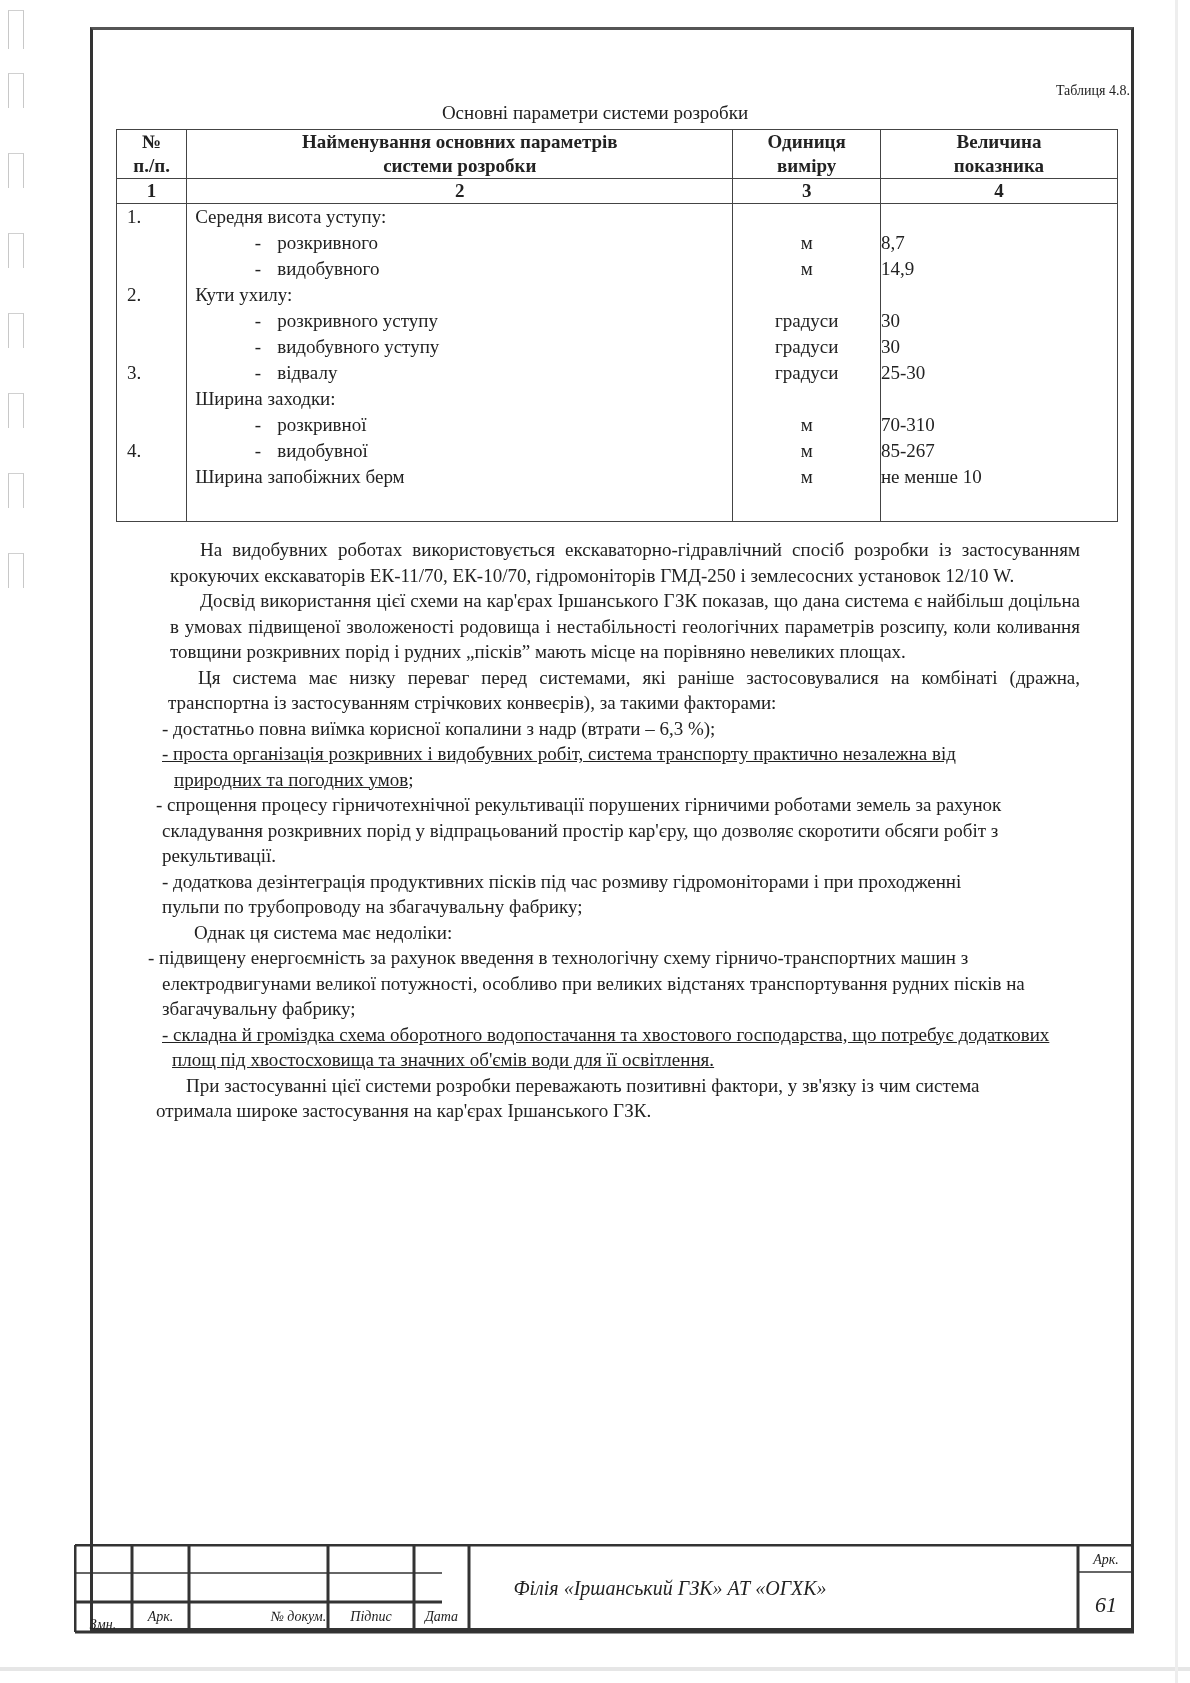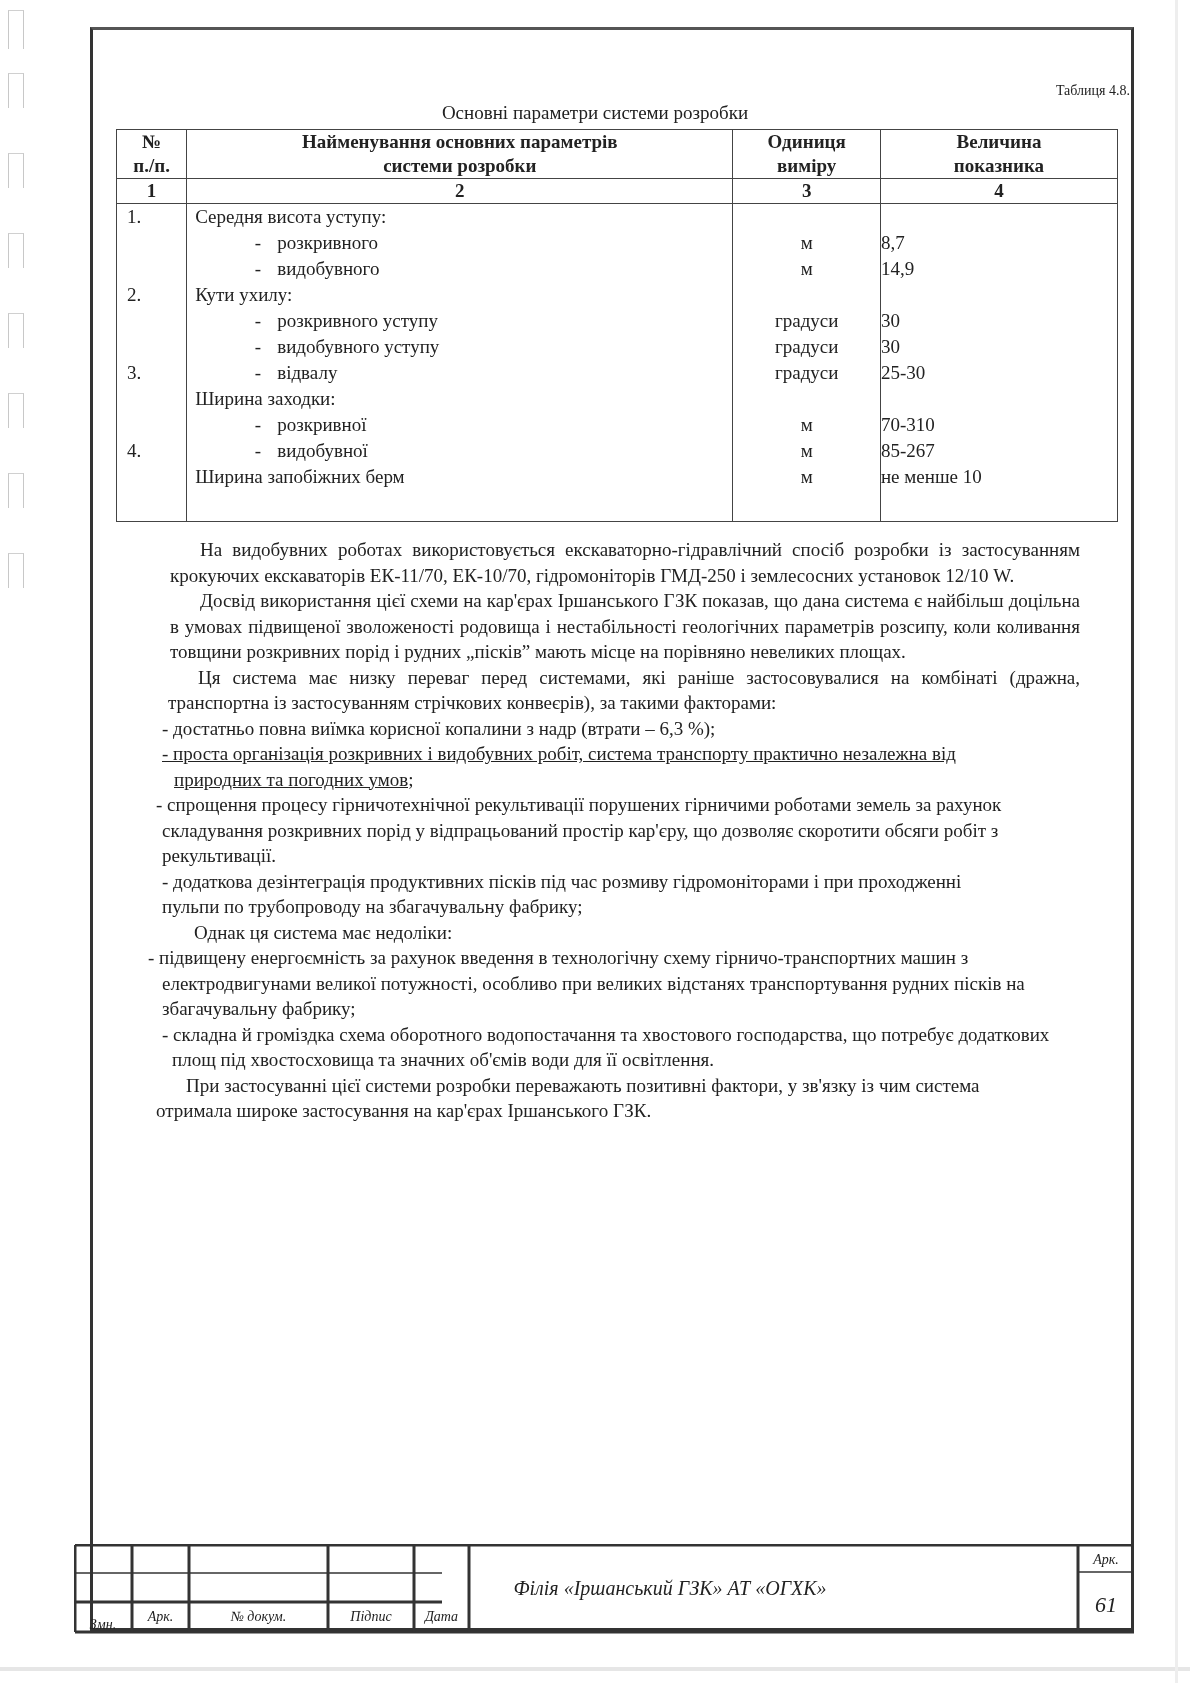--- a/index.html
+++ b/index.html
@@ -138,21 +138,21 @@
 <div class="text" style="top:537px;">
   <p class="p indent justify">На видобувних роботах використовується екскаваторно-гідравлічний спосіб розробки із застосуванням крокуючих екскаваторів ЕК-11/70, ЕК-10/70, гідромоніторів ГМД-250 і землесосних установок 12/10 W.</p>
   <p class="p indent justify">Досвід використання цієї  схеми на кар'єрах Іршанського ГЗК показав, що дана система є найбільш доцільна в умовах підвищеної зволоженості родовища і нестабільності геологічних параметрів розсипу, коли коливання товщини розкривних порід і рудних „пісків” мають місце на порівняно невеликих площах.</p>
   <p class="p indent justify" style="margin-left:-2px;">Ця система має низку переваг перед системами, які раніше застосовувалися на комбінаті (дражна, транспортна із застосуванням стрічкових конвеєрів), за такими факторами:</p>
   <p class="p" style="margin-left:-8px;">-  достатньо повна виїмка корисної копалини з надр (втрати – 6,3 %);</p>
   <p class="p" style="margin-left:-8px;padding-left:12px;text-indent:-12px;width:840px;text-decoration:underline;">- проста організація розкривних і видобувних робіт, система транспорту практично незалежна від природних та погодних умов;</p>
   <p class="p" style="margin-left:-14px;padding-left:6px;text-indent:-6px;width:880px;">- спрощення процесу гірничотехнічної рекультивації порушених гірничими роботами земель за рахунок складування розкривних порід у відпрацьований простір кар'єру, що дозволяє скоротити обсяги робіт з рекультивації.</p>
   <p class="p" style="margin-left:-8px;width:845px;">-  додаткова дезінтеграція продуктивних пісків під час розмиву  гідромоніторами  і при проходженні пульпи по трубопроводу на збагачувальну фабрику;</p>
   <p class="p indent" style="margin-left:-6px;">Однак ця система має недоліки:</p>
   <p class="p" style="margin-left:-22px;padding-left:14px;text-indent:-14px;width:880px;">- підвищену енергоємність за рахунок введення в технологічну схему гірничо-транспортних машин з електродвигунами великої потужності, особливо при великих відстанях транспортування рудних пісків на збагачувальну фабрику;</p>
-  <p class="p" style="margin-left:-8px;padding-left:10px;text-indent:-10px;width:880px;">- складна й громіздка схема оборотного водопостачання та хвостового господарства, що потребує додаткових площ під хвостосховища та значних об'ємів води для її освітлення.</p>
+  <p class="p" style="margin-left:-8px;padding-left:10px;text-indent:-10px;width:880px;text-decoration:underline;">- складна й громіздка схема оборотного водопостачання та хвостового господарства, що потребує додаткових площ під хвостосховища та значних об'ємів води для її освітлення.</p>
   <p class="p indent" style="margin-left:-14px;width:850px;">При застосуванні цієї системи розробки переважають позитивні фактори, у зв'язку із чим система отримала широке застосування на кар'єрах Іршанського ГЗК.</p>
 </div>
 
 <div>
   <div class="stamp">
     <svg width="1060" height="90" style="position:absolute;left:0;top:0;">
       <g stroke="#333" fill="none">
         <line x1="1" y1="1" x2="1060" y2="1" stroke-width="3"></line>
         <line x1="1" y1="1" x2="1" y2="88" stroke-width="3"></line>
         <line x1="1" y1="88" x2="1060" y2="88" stroke-width="3"></line>
@@ -162,21 +162,21 @@
         <line x1="115" y1="1" x2="115" y2="88" stroke-width="3"></line>
         <line x1="254" y1="1" x2="254" y2="88" stroke-width="3"></line>
         <line x1="340" y1="1" x2="340" y2="88" stroke-width="3"></line>
         <line x1="395" y1="1" x2="395" y2="88" stroke-width="3"></line>
         <line x1="1004" y1="1" x2="1004" y2="88" stroke-width="3"></line>
         <line x1="1004" y1="28" x2="1060" y2="28" stroke-width="1.5"></line>
       </g>
     </svg>
     <div class="lbl" style="left:0;width:58px;top:73px;">Змн.</div>
     <div class="lbl" style="left:58px;width:57px;top:65px;">Арк.</div>
-    <div class="lbl" style="left:115px;width:139px;top:65px;">№ докум.</div>
+    <div class="lbl" style="left:115px;width:139px;top:65px;padding-left:40px;">№ докум.</div>
     <div class="lbl" style="left:254px;width:86px;top:65px;">Підпис</div>
     <div class="lbl" style="left:340px;width:55px;top:65px;">Дата</div>
   </div>
   <div class="company">Філія «Іршанський ГЗК» АТ «ОГХК»</div>
   <div class="ark-lbl">Арк.</div>
   <div class="ark-num">61</div>
 </div>
 
 <div class="page-shadow"></div>
 <div class="right-shadow"></div>

